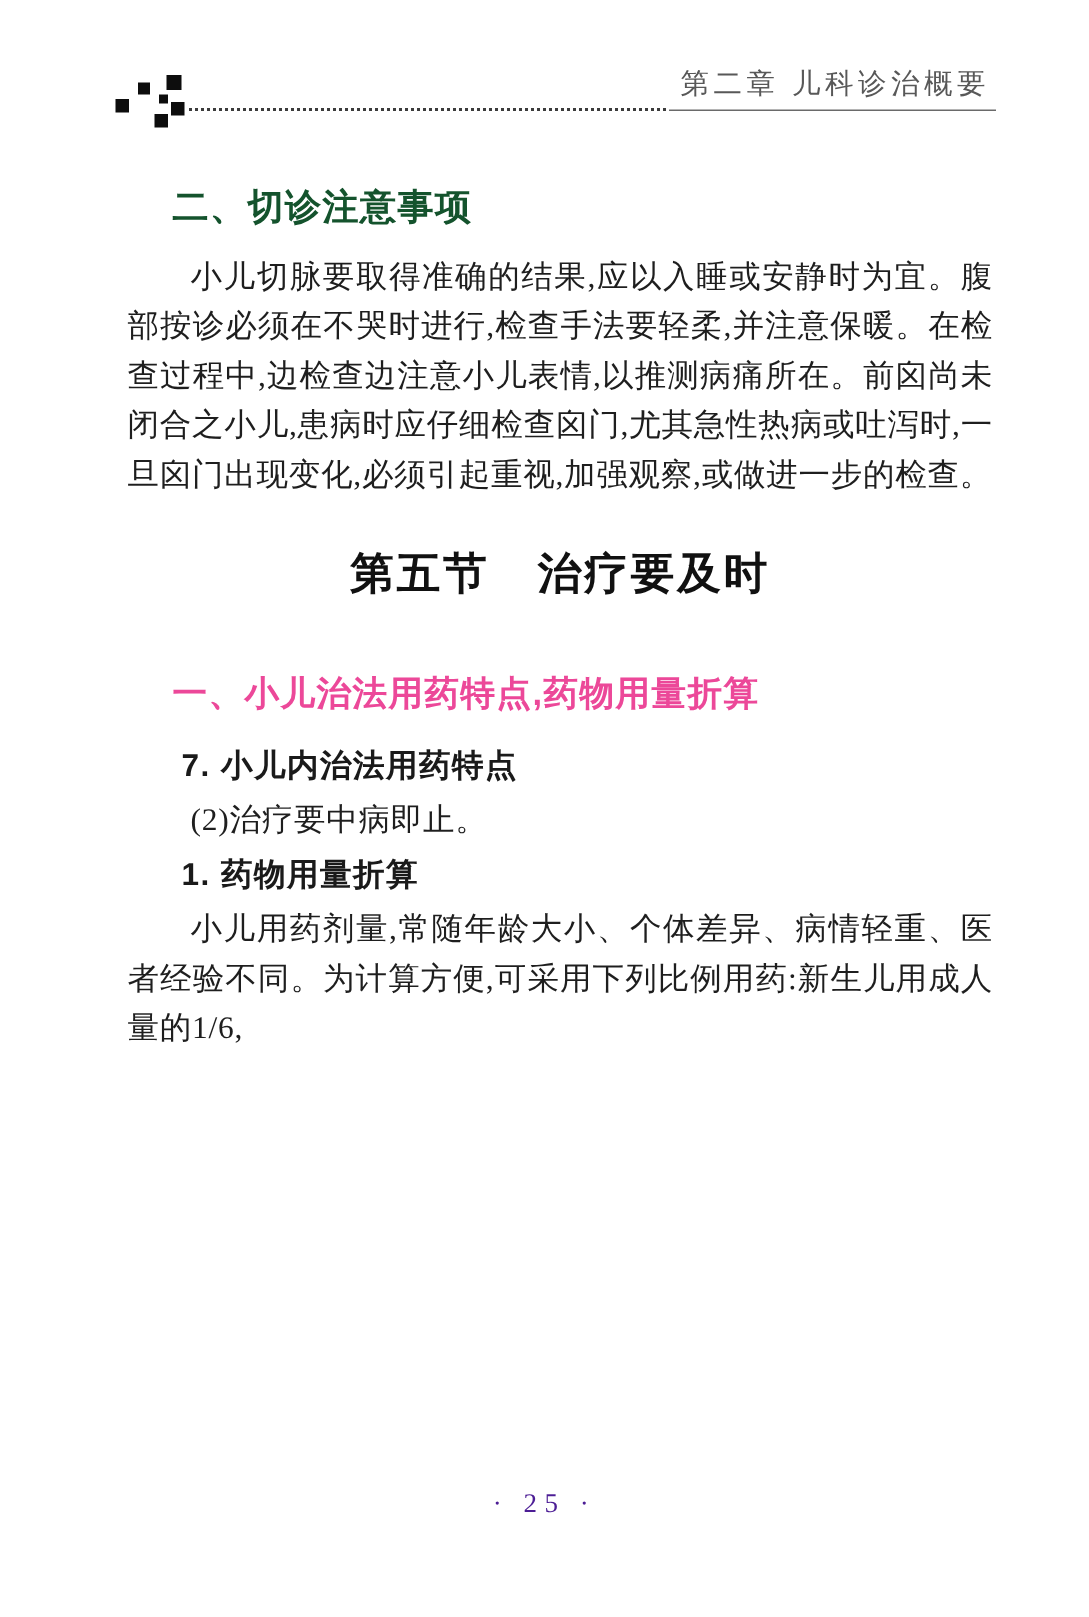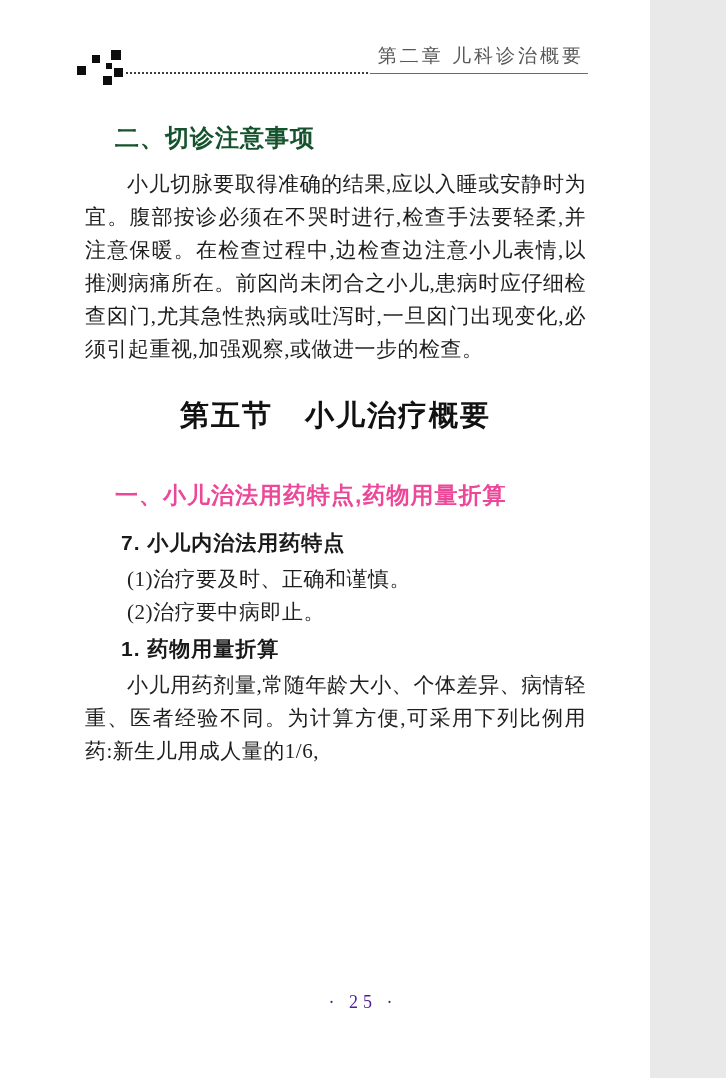--- a/index.html
+++ b/index.html
@@ -1,18 +1,18 @@
 <!DOCTYPE html>
 <html><head>
 <meta charset="utf-8">
 <style>
   html,body{margin:0;padding:0;background:#e9e9e9;}
   .page{
     position:relative;
-    width:650px;height:1078px;
+    width:726px;height:1078px;
     background:#ffffff;
     box-sizing:border-box;
     padding:122px 64px 0 85px;
     font-family:"Liberation Serif","DejaVu Serif",serif;
     color:#1e1e1e;
     overflow:hidden;
   }
   
   .ornament i{position:absolute;background:#0d0d0d;display:block;}
   .sq1{left:77px;top:66px;width:9px;height:9px;}
@@ -82,28 +82,27 @@
       <i class="sq6"></i>
   </div>
   <div class="dotrule"></div>
   <div class="chapter">第二章  儿科诊治概要</div>
 
   <h3 class="h-sub2">二、切诊注意事项</h3>
 
   <p class="body">小儿切脉要取得准确的结果,应以入睡或安静时为宜。腹部按诊必须在不哭时进行,检查手法要轻柔,并注意保暖。在检查过程中,边检查边注意小儿表情,以推测病痛所在。前囟尚未闭合之小儿,患病时应仔细检查囟门,尤其急性热病或吐泻时,一旦囟门出现变化,必须引起重视,加强观察,或做进一步的检查。</p>
 
   <h1 class="h-sec5">
-    <span class="secno">第五节</span><span>小儿治疗概要</span>
+    <span class="secno">第五节</span><span>治疗要及时</span>
   </h1>
 
   <h2 class="h-sub1">一、小儿治法用药特点,药物用量折算</h2>
 
   <h4 class="h-item">7. 小儿内治法用药特点</h4>
 
-  <p class="pt">(1)治疗要及时、正确和谨慎。</p>
   <p class="pt">(2)治疗要中病即止。</p>
 
 
 
   <h4 class="h-item">1. 药物用量折算</h4>
 
   <p class="body">小儿用药剂量,常随年龄大小、个体差异、病情轻重、医者经验不同。为计算方便,可采用下列比例用药:新生儿用成人量的1/6,</p>
 
   <div class="pageno">· 25 ·</div>
 

